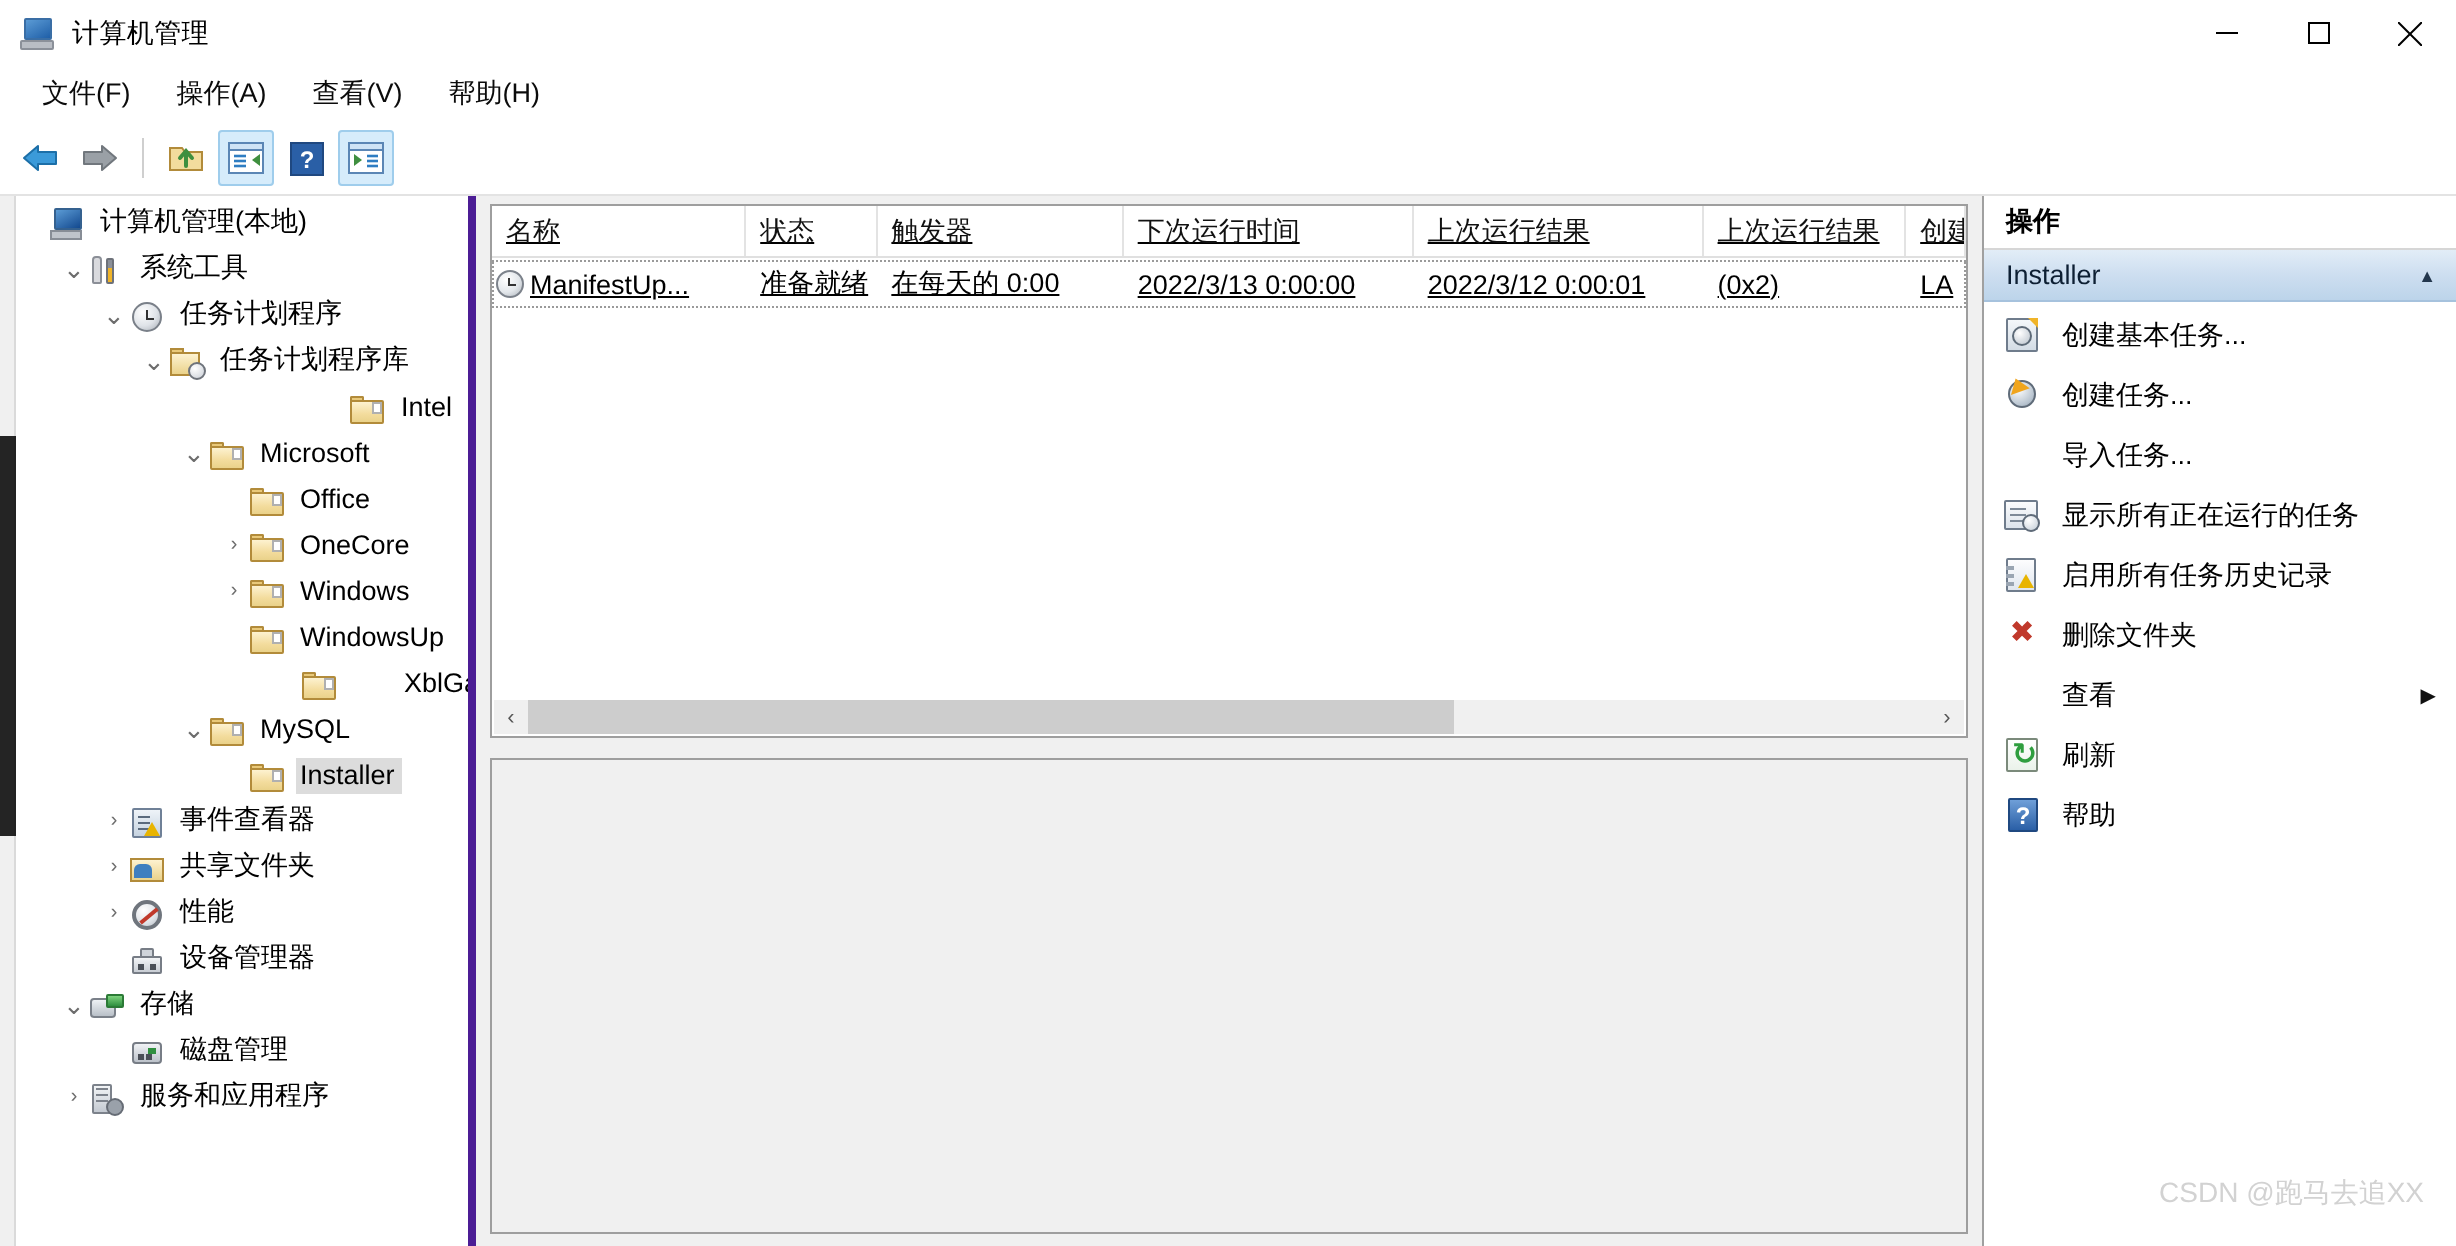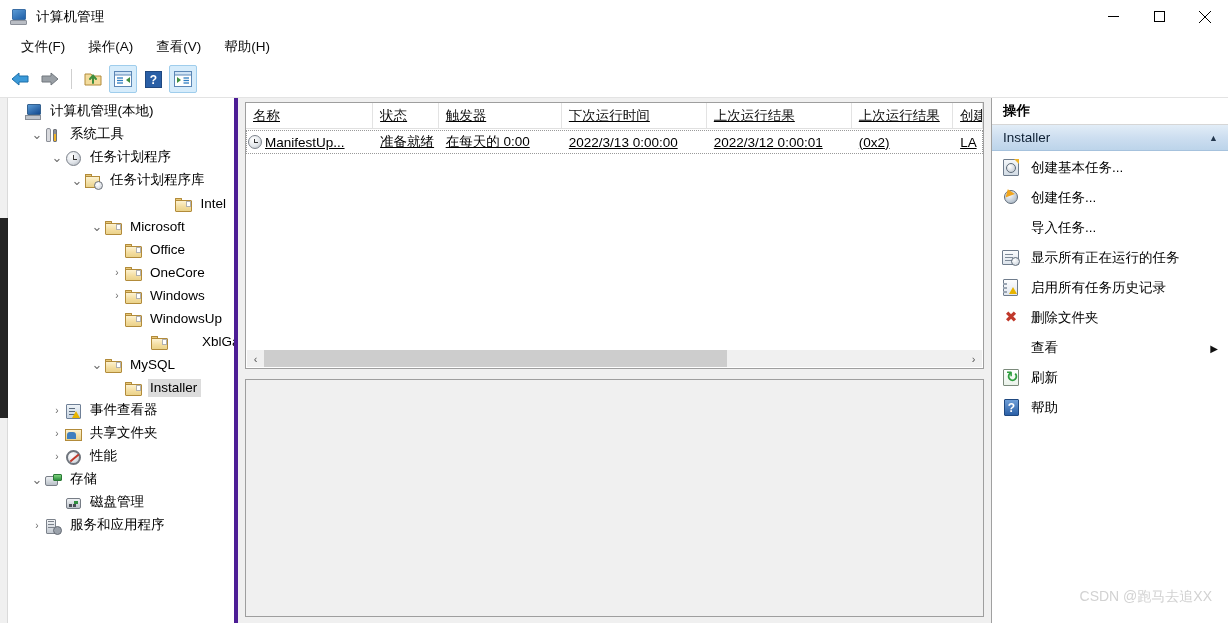--- a/index.html
+++ b/index.html
@@ -551,20 +551,32 @@
             </span>
             <span class="tlabel">共享文件夹</span>
           </div>
           <div class="tnode" style="padding-left: 40px;">
             <span class="twist">›</span>
             <span class="tico">
               <div class="ic-perf"></div>
             </span>
             <span class="tlabel">性能</span>
           </div>
+          <div class="tnode" style="padding-left: 40px;">
+            <span class="twist"></span>
+            <span class="tico">
+              <div class="ic-device">
+                <div class="top"></div>
+                <div class="bot"></div>
+                <div class="d1"></div>
+                <div class="d2"></div>
+              </div>
+            </span>
+            <span class="tlabel">设备管理器</span>
+          </div>
           <div class="tnode" style="padding-left: 20px;">
             <span class="twist" style="font-size: 13px;">⌄</span>
             <span class="tico">
               <div class="ic-storage">
                 <div class="disk"></div>
                 <div class="grn"></div>
               </div>
             </span>
             <span class="tlabel">存储</span>
           </div>

